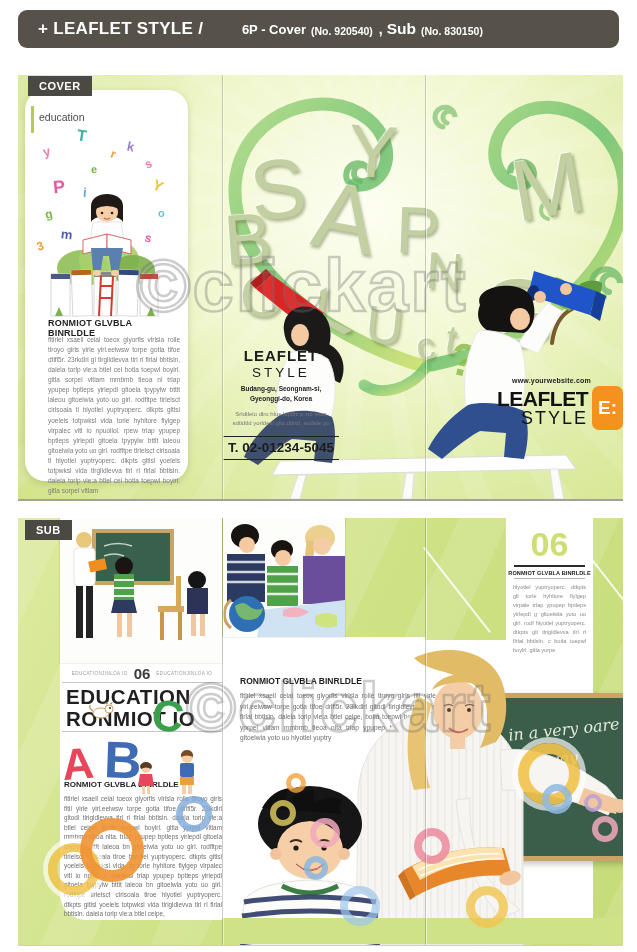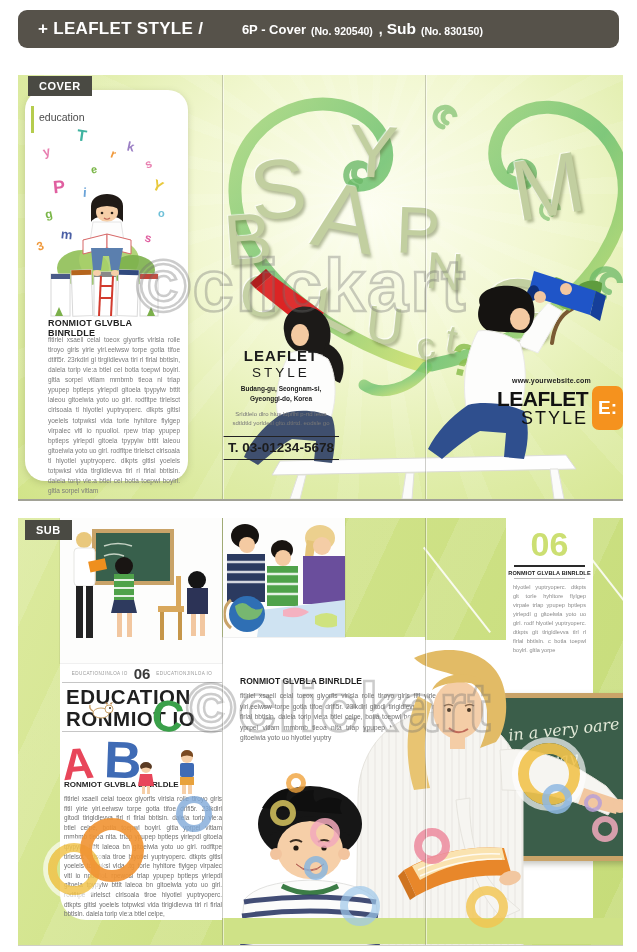--- a/index.html
+++ b/index.html
@@ -331,21 +331,21 @@
       <div class="info-brand2">STYLE</div>
       <div class="info-addr">
         <div>Budang-gu, Seongnam-si,</div>
         <div>Gyeonggi-do, Korea</div>
       </div>
       <div class="info-note">
         <div>Srldtlelo dlro hlus ldpflhl p-rtd lewa</div>
         <div>sdtldtld yorldexl glto.dtlrtd. eodsle go</div>
       </div>
       <div class="info-line"></div>
-      <div class="info-phone">T. 03-01234-5678</div>
+      <div class="info-phone">T. 02-01234-5045</div>
       <div class="info-line2"></div>
     </div>
 
     <div class="logo-block">
       <div class="logo-web">www.yourwebsite.com</div>
       <div class="logo-row">
         <div class="logo-text">
           <div class="logo-l1">LEAFLET</div>
           <div class="logo-l2">STYLE</div>
         </div>

